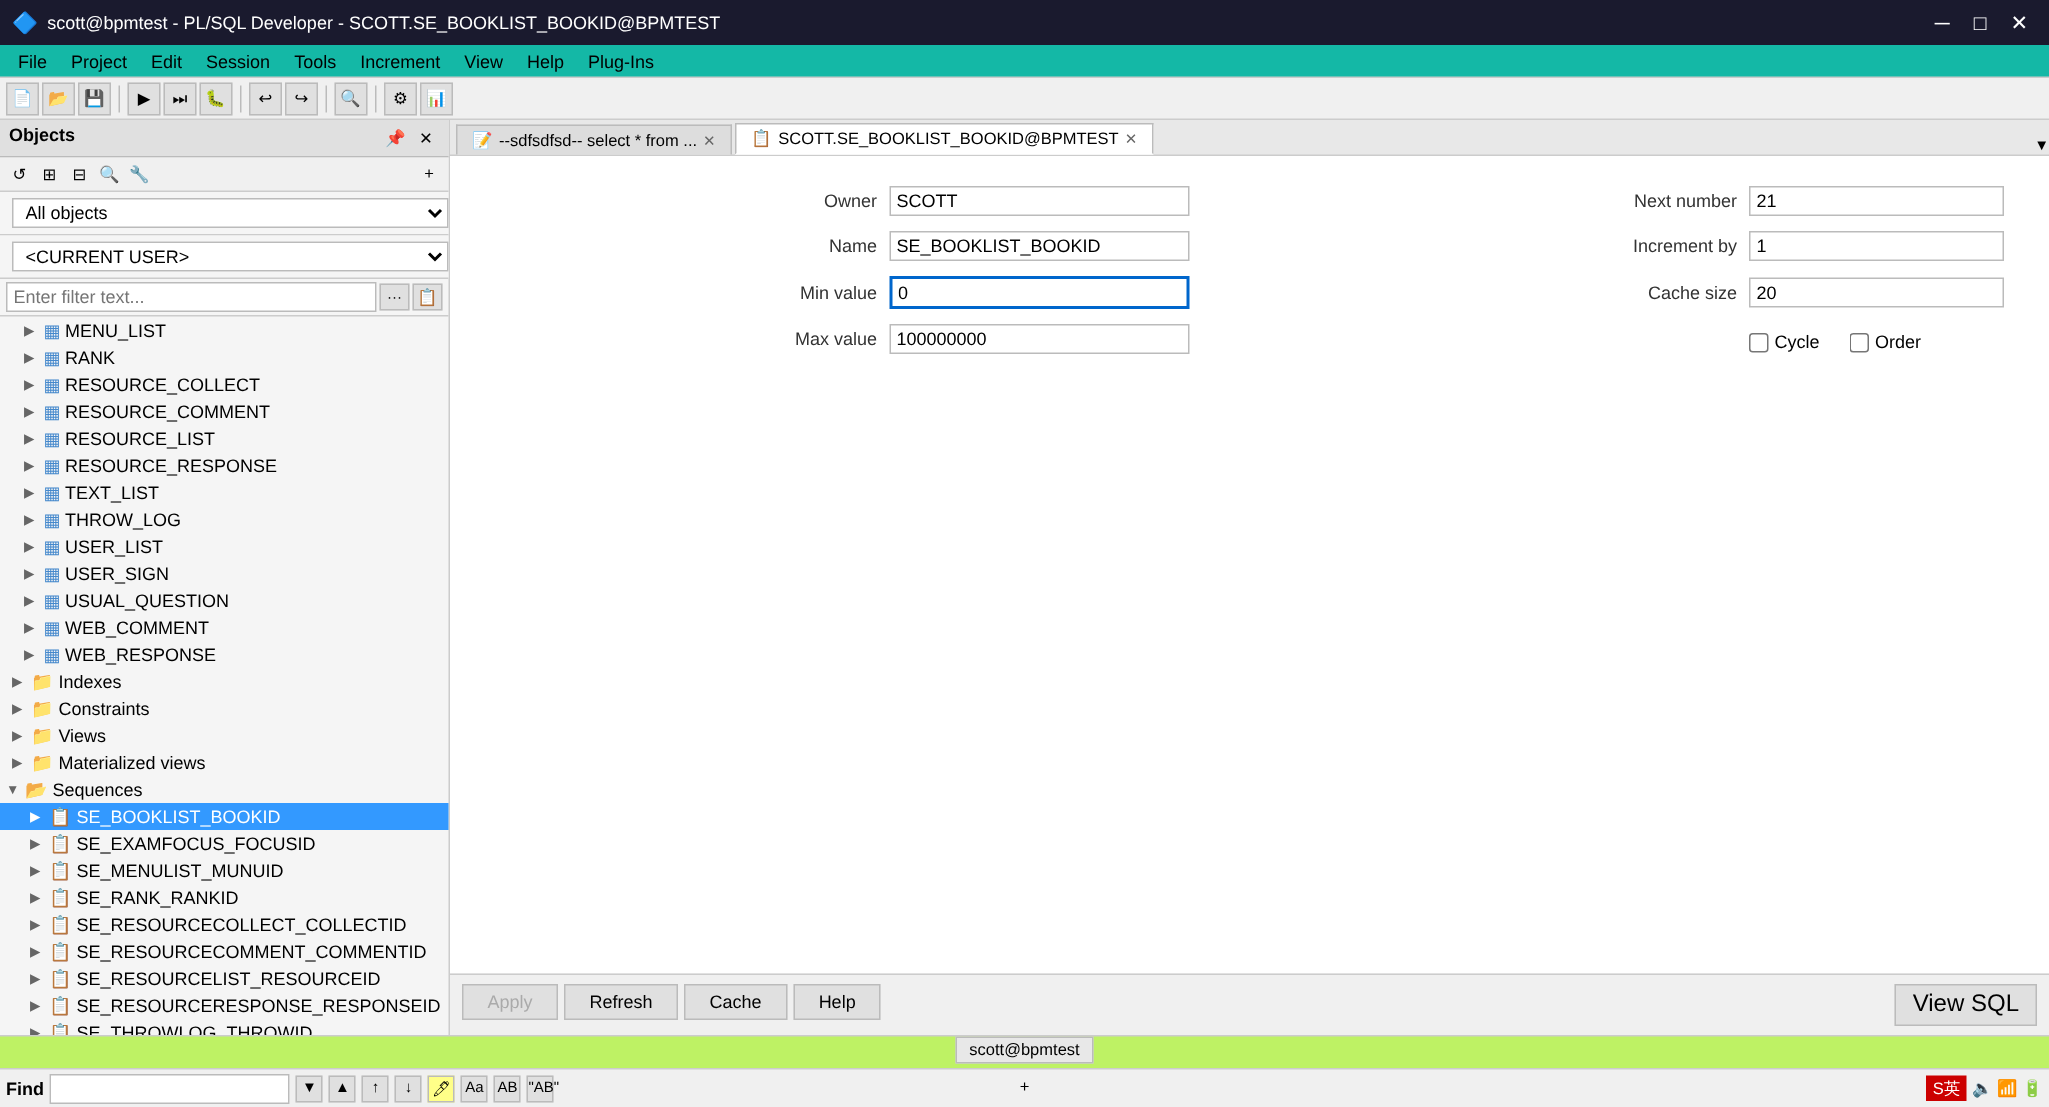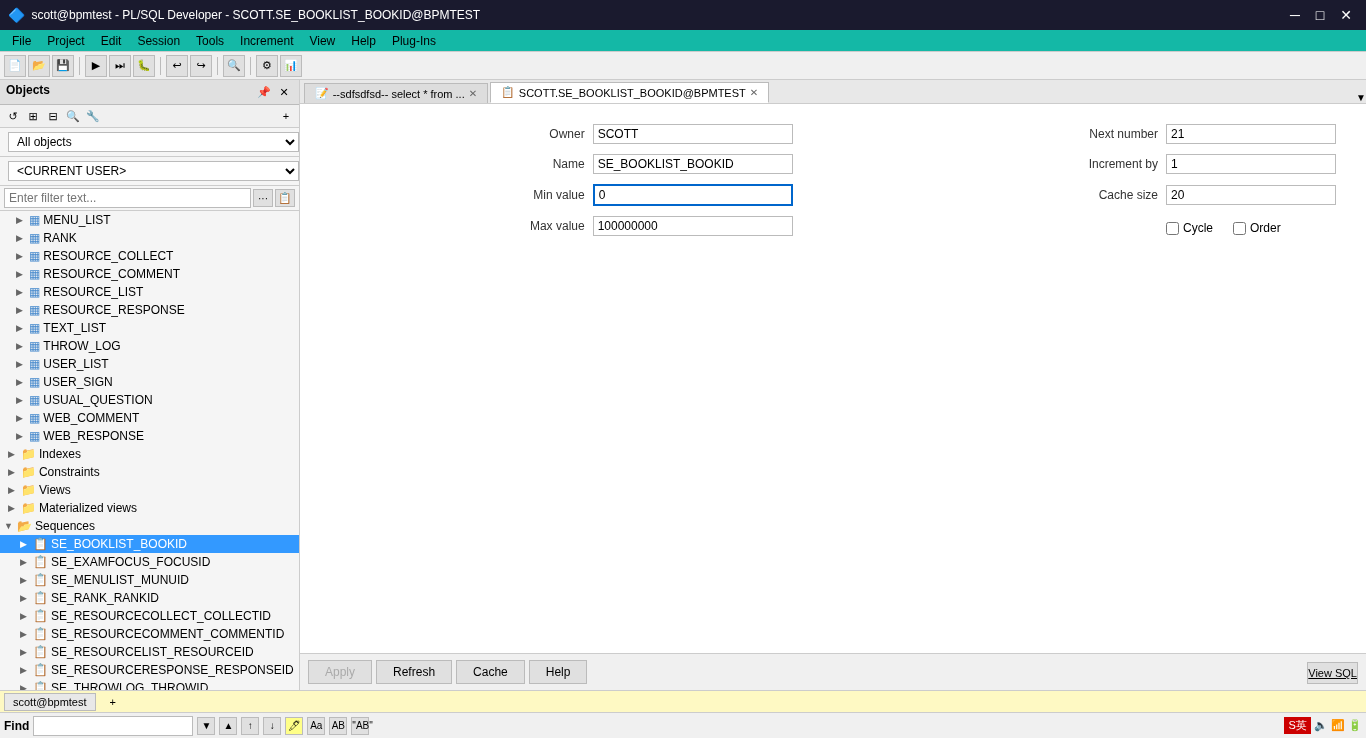--- a/index.html
+++ b/index.html
@@ -206,52 +206,52 @@
       gap: 4px;
       font-size: 12px;
     }
 
     
     .bottom-bar {
       background: #f0f0f0;
       border-top: 1px solid #ccc;
       padding: 6px 8px;
       display: flex;
-      align-items: flex-end;
+      align-items: flex-start;
       gap: 4px;
       margin-top: 32px;
     }
     .action-btn {
       padding: 4px 16px;
       border: 1px solid #bbb;
       background: #e0e0e0;
       cursor: pointer;
       font-size: 12px;
     }
     .action-btn.disabled { color: #aaa; cursor: default; }
     .view-sql-btn {
       margin-left: auto;
-      padding: 4px 0;
+      padding: 4px 11px;
       border: 1px solid #bbb;
       background: #e0e0e0;
       cursor: pointer;
-      font-size: 11px;
-      text-decoration: underline;
+      font-size: 16px;
     }
 
     
     .status-bar {
-      background: #fef9c3;
+      background: #bef264;
       border-top: 1px solid #ccc;
       height: 22px;
       display: flex;
       align-items: center;
       padding: 0 4px;
       font-size: 11px;
       gap: 8px;
+      flex-direction: column;
     }
     .status-tab {
       padding: 2px 8px;
       border: 1px solid #bbb;
       background: #e8e8e8;
       cursor: pointer;
       font-size: 11px;
     }
     .status-add { padding: 2px 6px; cursor: pointer; font-size: 11px; }
 

